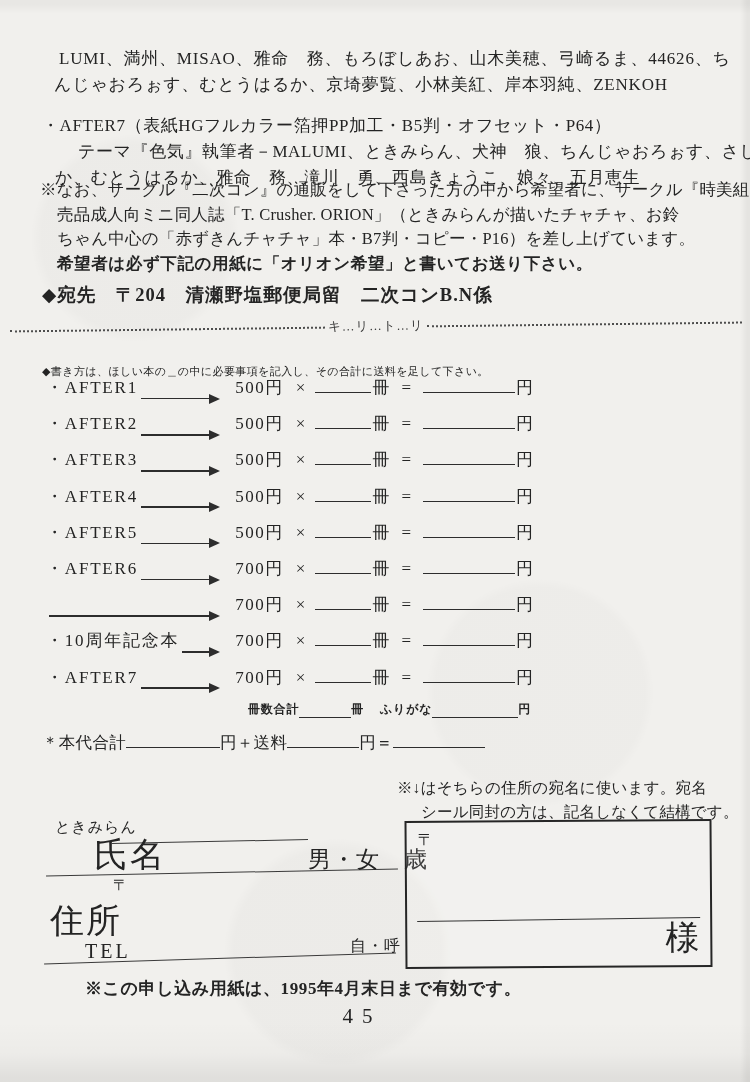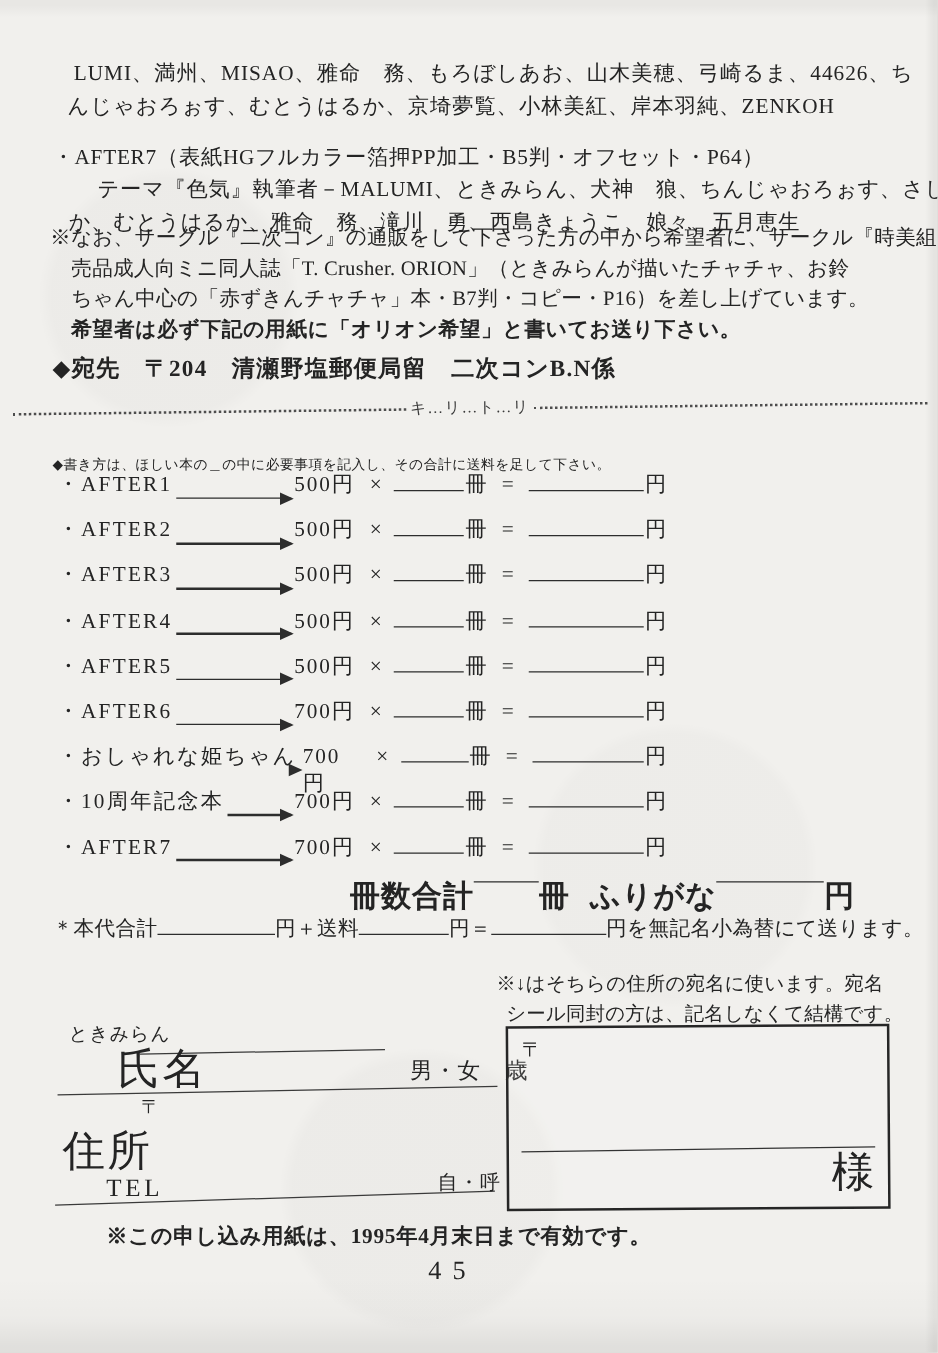--- a/index.html
+++ b/index.html
@@ -38,46 +38,46 @@
 
   .instructions{left:42px;top:364px;font-size:11px;letter-spacing:0.4px;}
 
   
   .order-rows{left:46px;top:376px;width:487px;}
   .order-row{display:flex;align-items:baseline;height:36.2px;font-size:17px;}
   .row-label{letter-spacing:1.8px;white-space:nowrap;}
   .arrow{flex:1 1 auto;align-self:center;position:relative;height:1.6px;background:#2d2d2d;margin:9px 0 0 3px;}
   .arrow::after{content:"";position:absolute;right:-2px;top:-4.2px;width:0;height:0;
     border-left:11px solid #2d2d2d;border-top:5px solid transparent;border-bottom:5px solid transparent;}
-  .price{letter-spacing:1.5px;margin-left:2px;}
+  .price{letter-spacing:1.5px;margin-left:17px;}
   .op{margin:0 10px 0 12px;}
   .blank{display:inline-block;border-bottom:1.7px solid #2d2d2d;height:4px;}
   .blank-qty{width:56px;}
   .blank-amt{width:92px;margin-left:2px;}
   .unit{margin-left:1px;}
 
   
-  .totals{left:248px;top:701px;display:flex;align-items:flex-start;font-size:24px;font-weight:700;letter-spacing:0.8px;margin-left:32px;}
+  .totals{left:248px;top:701px;display:flex;align-items:flex-end;font-size:12px;font-weight:700;letter-spacing:0.8px;}
   .totals .tb1{width:52px;}
   .totals .tb2{width:86px;}
   .totals .gap{width:16px;}
   .payment{left:42px;top:732px;display:flex;align-items:baseline;font-size:16.5px;font-weight:400;letter-spacing:0.3px;}
   .payment .pb1{width:94px;}
   .payment .pb2{width:72px;}
   .payment .pb3{width:92px;}
 
   .addr-note{left:397px;top:776px;font-size:15.5px;line-height:24px;letter-spacing:0.2px;}
-  .addr-note .tline:nth-child(2){margin-left:8px;}
+  .addr-note .tline:nth-child(2){margin-left:24px;}
 
   
   .furigana-label{left:55px;top:818px;font-size:15px;letter-spacing:1px;}
   .furigana-line{left:112px;top:841px;width:196px;border-bottom:1.4px solid #3a3a3a;transform:rotate(-1.1deg);}
   .name-label{left:50px;top:832px;font-size:34px;letter-spacing:2px;margin-left:44px;}
   .name-line{left:46px;top:872px;width:352px;border-bottom:1.5px solid #3a3a3a;transform:rotate(-1.1deg);}
-  .gender-age{left:328px;top:844px;font-size:18px;letter-spacing:1px;}
+  .gender-age{left:308px;top:844px;font-size:23px;letter-spacing:1px;}
   .postal-small{left:113px;top:876px;font-size:15px;}
   .address-label{left:50px;top:898px;font-size:34px;letter-spacing:2px;}
   .tel-label{left:85px;top:940px;font-size:20px;letter-spacing:3px;}
   .tel-line{left:44px;top:958px;width:352px;border-bottom:1.4px solid #3a3a3a;transform:rotate(-1.8deg);}
   .tel-right{left:350px;top:936px;font-size:16px;letter-spacing:1px;}
 
   
   .addr-box{left:405px;top:820px;width:303px;height:144px;border:2.5px solid #262626;transform:rotate(-0.4deg);background:rgba(255,255,255,0.12);}
   .box-postal{position:absolute;left:11px;top:7px;font-size:16px;}
   .box-line{position:absolute;left:10px;right:10px;top:97px;border-top:1.5px solid #333;transform:rotate(-0.45deg);}
@@ -180,21 +180,20 @@
         <span class="arrow"></span>
         <span class="price">700円</span>
         <span class="op">×</span>
         <span class="blank blank-qty"></span>
         <span class="unit">冊</span>
         <span class="op">=</span>
         <span class="blank blank-amt"></span>
         <span class="unit">円</span>
       </div>
       <div class="order-row">
-        <span class="row-label">・おしゃれな姫ちゃん</span>
         <span class="arrow"></span>
         <span class="price">700円</span>
         <span class="op">×</span>
         <span class="blank blank-qty"></span>
         <span class="unit">冊</span>
         <span class="op">=</span>
         <span class="blank blank-amt"></span>
         <span class="unit">円</span>
       </div>
       <div class="order-row">
@@ -231,21 +230,20 @@
     <span>円</span>
   </div>
 
   <div class="abs payment">
     <span>＊本代合計</span>
     <span class="blank pb1"></span>
     <span>円＋送料</span>
     <span class="blank pb2"></span>
     <span>円＝</span>
     <span class="blank pb3"></span>
-    <span>円を無記名小為替にて送ります。</span>
   </div>
 
   <div class="abs addr-note">
       <div class="tline">※↓はそちらの住所の宛名に使います。宛名</div>
       <div class="tline">シール同封の方は、記名しなくて結構です。</div>
     </div>
 
   <div class="abs furigana-label">ときみらん</div>
   <div class="abs furigana-line"></div>
   <div class="abs name-label">氏名</div>

